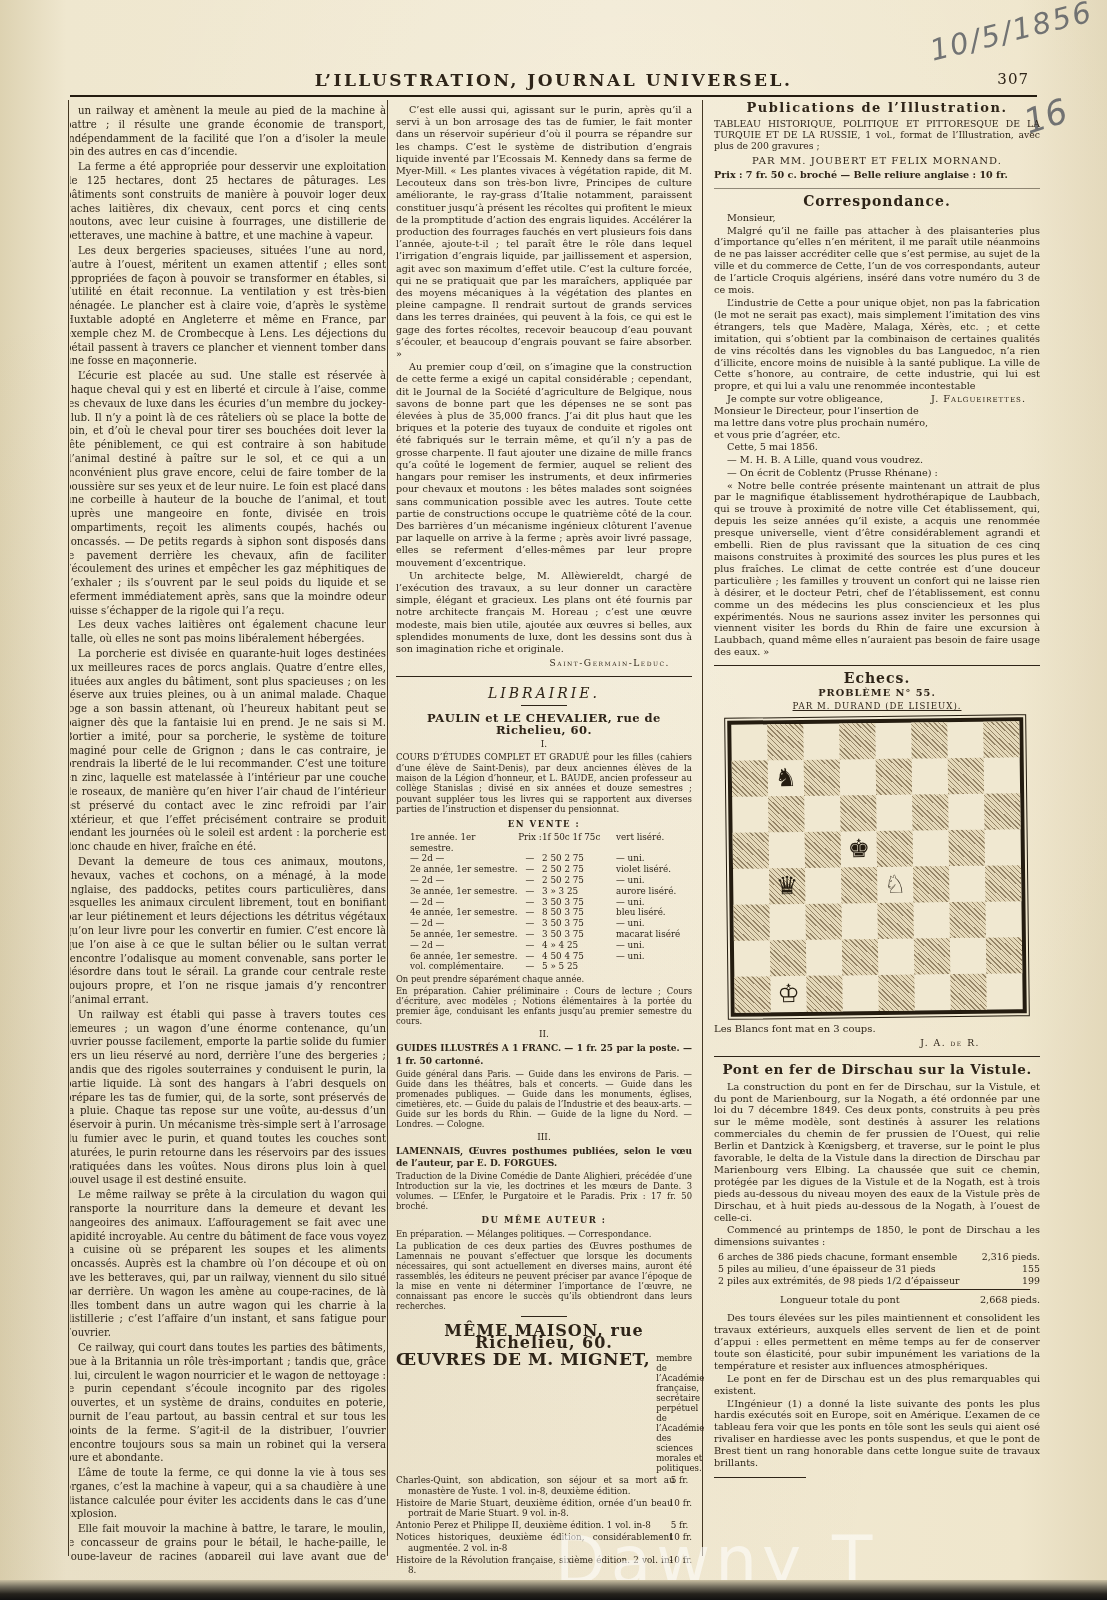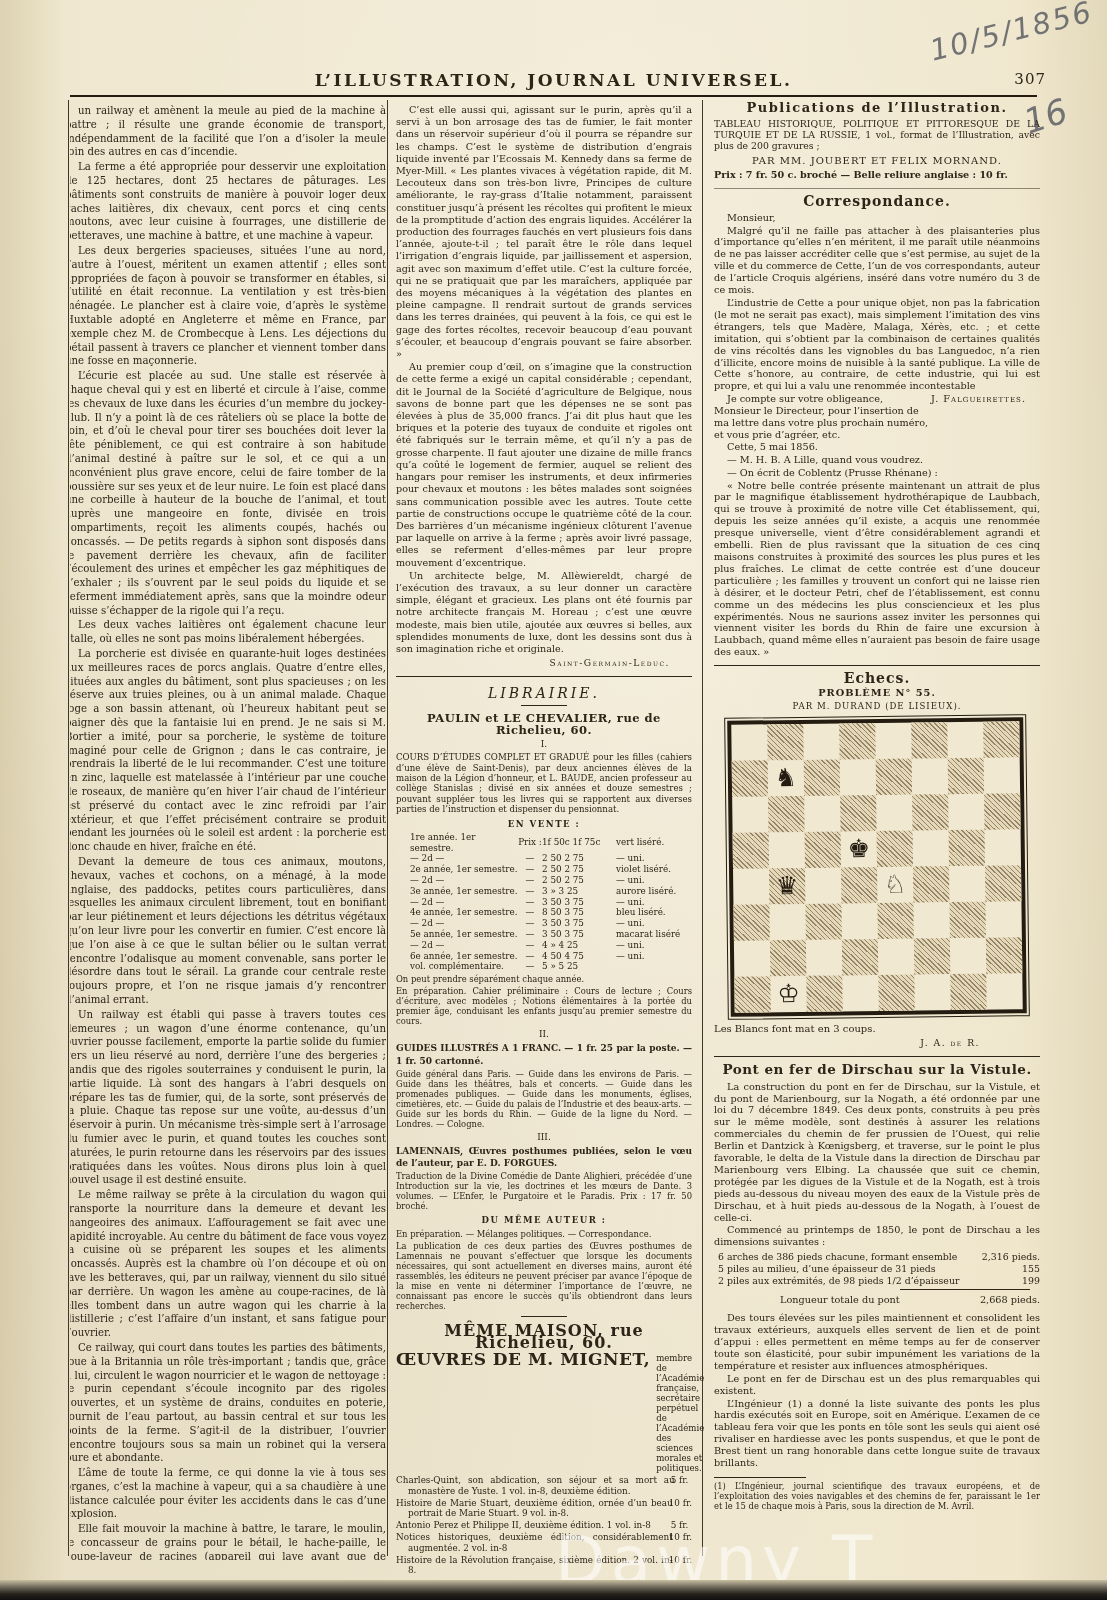--- a/index.html
+++ b/index.html
@@ -10,21 +10,21 @@
       radial-gradient(ellipse at 58% 30%, rgba(255,255,255,.22), rgba(255,255,255,0) 62%),
       radial-gradient(ellipse at 15% 80%, rgba(120,95,55,.08), rgba(120,95,55,0) 55%),
       linear-gradient(90deg,#ddd2b1 0,#efe7cf 6%,#f2ead4 55%,#efe6cc 92%,#e3d8ba 100%),
       #ece3c9;
   }
   .rule-h{position:absolute;background:#241c10;}
   .colrule{position:absolute;width:1px;background:#433622;}
   
   .masthead{position:absolute;top:70px;left:0;right:0;text-align:center;
     font-size:17px;font-weight:bold;letter-spacing:2.5px;}
-  .pageno{position:absolute;top:70px;right:61px;font-size:15px;letter-spacing:1px;}
+  .pageno{position:absolute;top:70px;right:78px;font-size:15px;letter-spacing:1px;}
   .handwriting{position:absolute;color:#5c5f64;font-family:"DejaVu Sans",sans-serif;
     font-style:italic;opacity:.85;}
   .hw-date{left:928px;top:14px;font-size:29px;transform:rotate(-14deg);letter-spacing:2px;}
   .hw-num{left:1024px;top:96px;font-size:34px;transform:rotate(-18deg);}
   
   .col p{margin:0 0 1px 0;text-indent:13px;text-align:justify;}
   #col1clip{position:absolute;left:70px;top:104px;width:316px;height:1456px;overflow:hidden;}
   #col1{margin-left:-5px;font-size:10.2px;line-height:13.8px;}
   #col2{position:absolute;left:396px;top:104px;width:296px;font-size:9.6px;line-height:12.2px;}
   #col3{position:absolute;left:714px;top:100px;width:326px;font-size:9.7px;line-height:11.9px;}
@@ -33,21 +33,21 @@
   .wide-rule{border-top:1px solid #2e2418;margin:7px 0;}
   .short-rule{width:46px;border-top:1px solid #2e2418;margin:5px auto;}
   
   .lib-head{text-align:center;font-style:italic;font-size:14px;letter-spacing:3px;margin:10px 0 2px;}
   .publisher{text-align:center;font-weight:bold;font-size:11.5px;letter-spacing:.5px;margin:6px 0 2px;}
   .roman{text-align:center;font-size:9px;margin:2px 0;}
   .adtext{font-size:8.6px;line-height:10.4px;text-align:justify;}
   .adtext p{text-indent:0;margin:0 0 2px;}
   .envente{text-align:center;font-weight:bold;font-size:8.6px;letter-spacing:1.5px;margin:3px 0 2px;}
   #price-table{font-size:8.8px;line-height:10.8px;}
-  .pr{display:flex;align-items:center;}
+  .pr{display:flex;}
   .pr .c0{width:122px;padding-left:14px;box-sizing:border-box;}
   .pr .c1{width:24px;text-align:center;}
   .pr .c2{width:74px;}
   .pr .c3{flex:1;text-align:left;}
   .smallnote{font-size:8.4px;line-height:10px;text-align:justify;margin:2px 0;}
   .guides-head{font-size:9px;font-weight:bold;margin:2px 0;text-align:justify;}
   .maison-head{text-align:center;font-weight:bold;font-size:16px;letter-spacing:1px;margin:8px 0 4px;}
   .bigblock{display:flex;align-items:flex-start;margin:4px 0 2px;}
   .bigtitle{font-weight:bold;font-size:17px;letter-spacing:.5px;white-space:nowrap;margin-right:6px;}
   .sidetext{font-size:8.6px;line-height:10px;flex:1;}
@@ -59,21 +59,21 @@
   .pub-body{font-size:9.3px;line-height:11px;text-align:justify;margin:0 0 3px;}
   .par-line{text-align:center;font-size:10px;letter-spacing:1px;margin:4px 0 2px;}
   .prix-line{text-align:left;font-size:9.6px;font-weight:bold;margin:2px 0 4px;}
   .corr-head{text-align:center;font-weight:bold;font-size:14px;letter-spacing:1px;margin:4px 0 4px;}
   .salutation{text-indent:30px;margin-bottom:1px;}
   .sig-line{display:flex;}
   .sig-line .t{flex:1;text-indent:13px;}
   .sig-line .s{font-variant:small-caps;letter-spacing:1px;padding-right:14px;}
   .echecs-head{text-align:center;font-weight:bold;font-size:14px;letter-spacing:1px;margin:6px 0 2px;}
   .prob-no{text-align:center;font-size:9.8px;font-weight:bold;letter-spacing:1px;margin:2px 0;}
-  .prob-by{text-align:center;font-size:8.6px;letter-spacing:1px;margin:0 0 4px;}
+  .prob-by{text-align:center;font-size:8.6px;letter-spacing:1px;margin:0 0 4px;text-decoration:underline;}
   #board{width:288px;height:288px;display:grid;
     grid-template-rows:repeat(8,1fr);grid-template-columns:repeat(8,1fr);
     border:4px solid #241c10;outline:1px solid #241c10;outline-offset:2px;
     margin:6px auto 8px;background:#f0e8d1;transform:rotate(-.7deg);}
   .sq{display:flex;align-items:center;justify-content:center;font-size:25px;color:#241c10;
       font-family:"DejaVu Sans",sans-serif;}
   .sq.dark{background-color:#e4d8b9;
     background-image:repeating-linear-gradient(45deg, rgba(84,64,36,.55) 0 1px, rgba(84,64,36,0) 1px 3.4px);}
   .board-caption{text-align:left;font-size:10px;margin:4px 0 0;}
   .pont-head{text-align:center;font-weight:bold;font-size:13.5px;letter-spacing:.5px;margin:6px 0 5px;}
@@ -364,17 +364,16 @@
     </div>
   <div class="sum-rule"></div>
   <div class="total-line">
     <span class="t">Longueur totale du pont</span>
     <span class="v">2,668 pieds.</span>
   </div>
   <p>Des tours élevées sur les piles maintiennent et consolident les travaux extérieurs, auxquels elles servent de lien et de point d’appui : elles permettent en même temps au fer de conserver toute son élasticité, pour subir impunément les variations de la température et resister aux influences atmosphériques.</p>
   <p>Le pont en fer de Dirschau est un des plus remarquables qui existent.</p>
   <p>L’Ingénieur (1) a donné la liste suivante des ponts les plus hardis exécutés soit en Europe, soit en Amérique. L’examen de ce tableau fera voir que les ponts en tôle sont les seuls qui aient osé rivaliser en hardiesse avec les ponts suspendus, et que le pont de Brest tient un rang honorable dans cette longue suite de travaux brillants.</p>
   <div class="fn-rule"></div>
-  <div class="footnote">(1) L’Ingénieur, journal scientifique des travaux européens, et de l’exploitation des voies navigables et des chemins de fer, paraissant le 1er et le 15 de chaque mois à Paris, sous la direction de M. Avril.</div>
 </div>
 
 <div class="watermark">Dawny T</div>
 <div class="scan-bottom"></div>
 
 </body></html>

